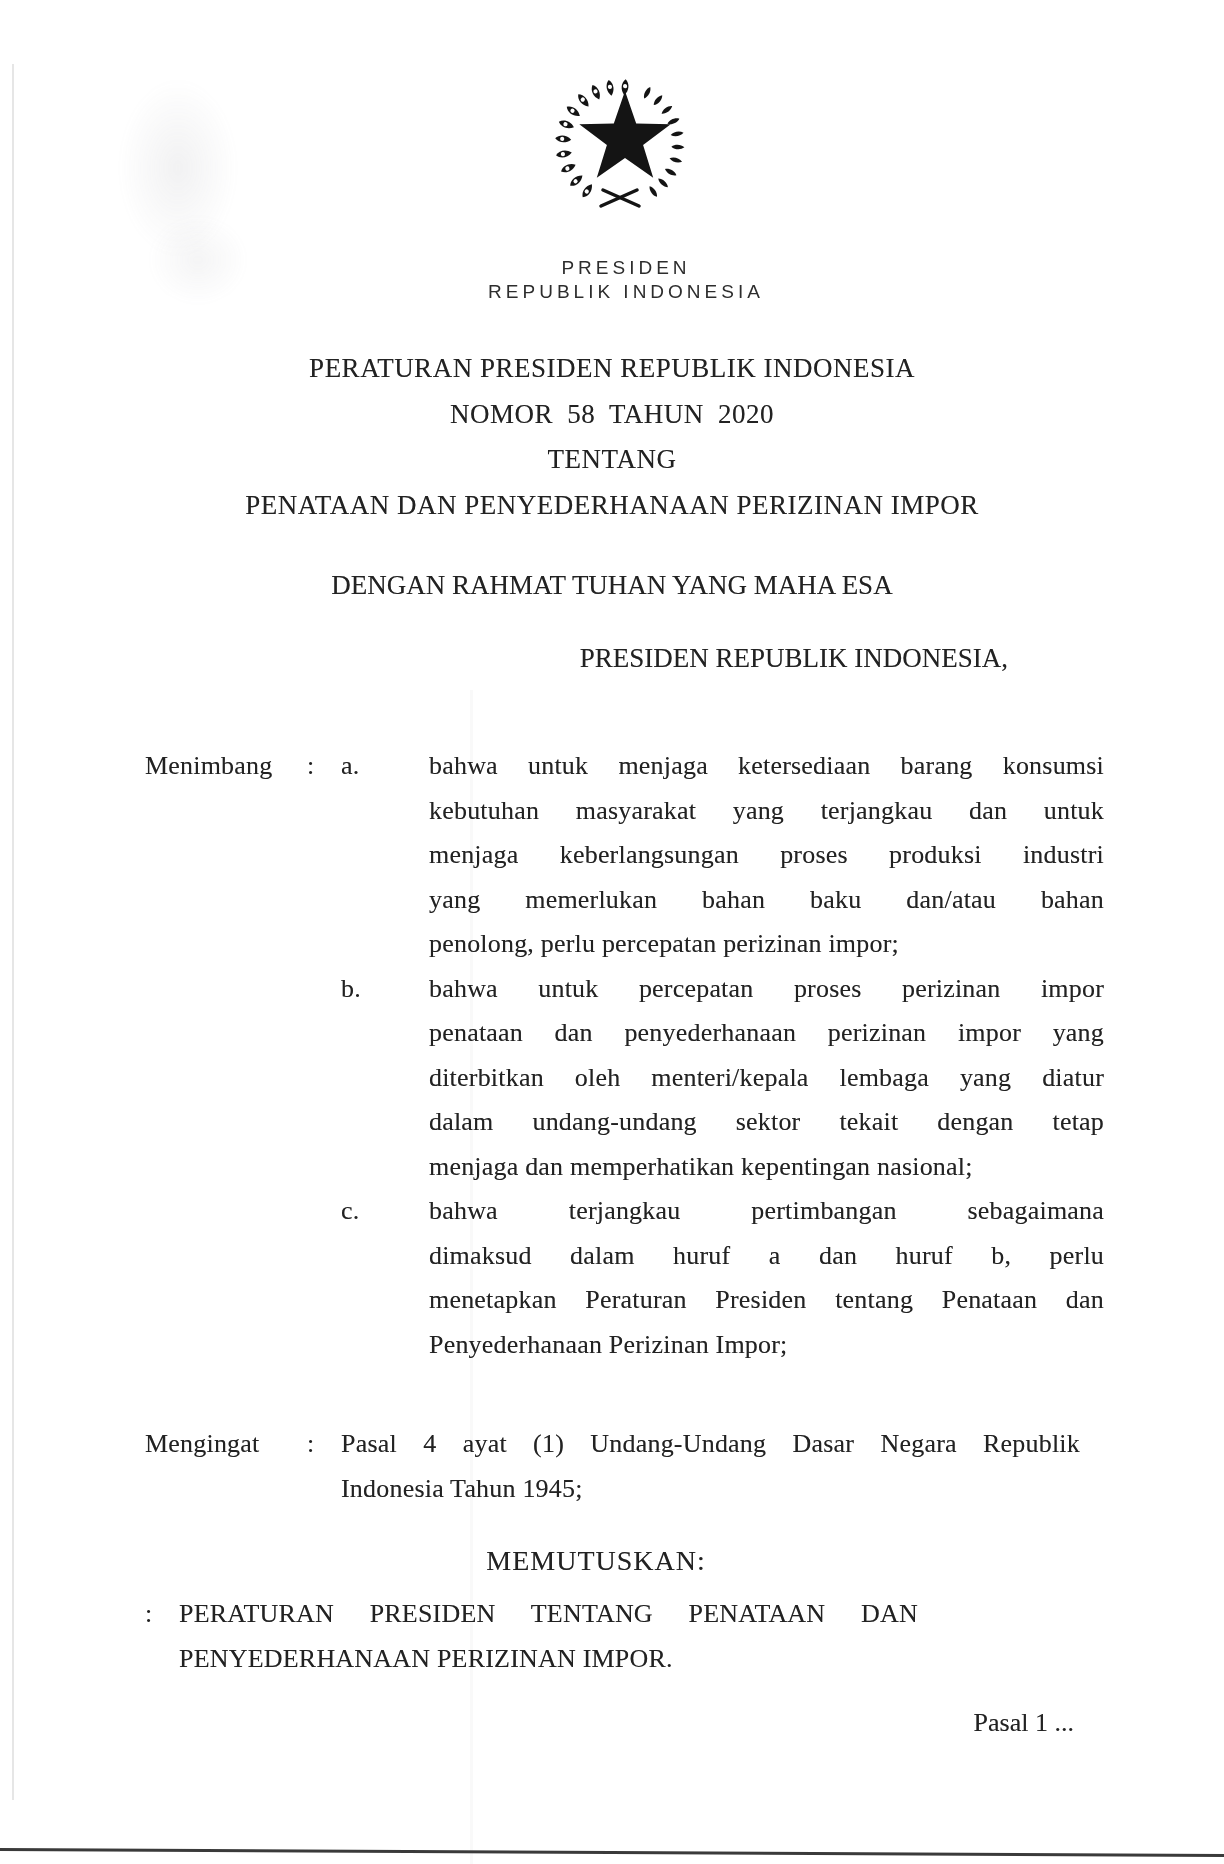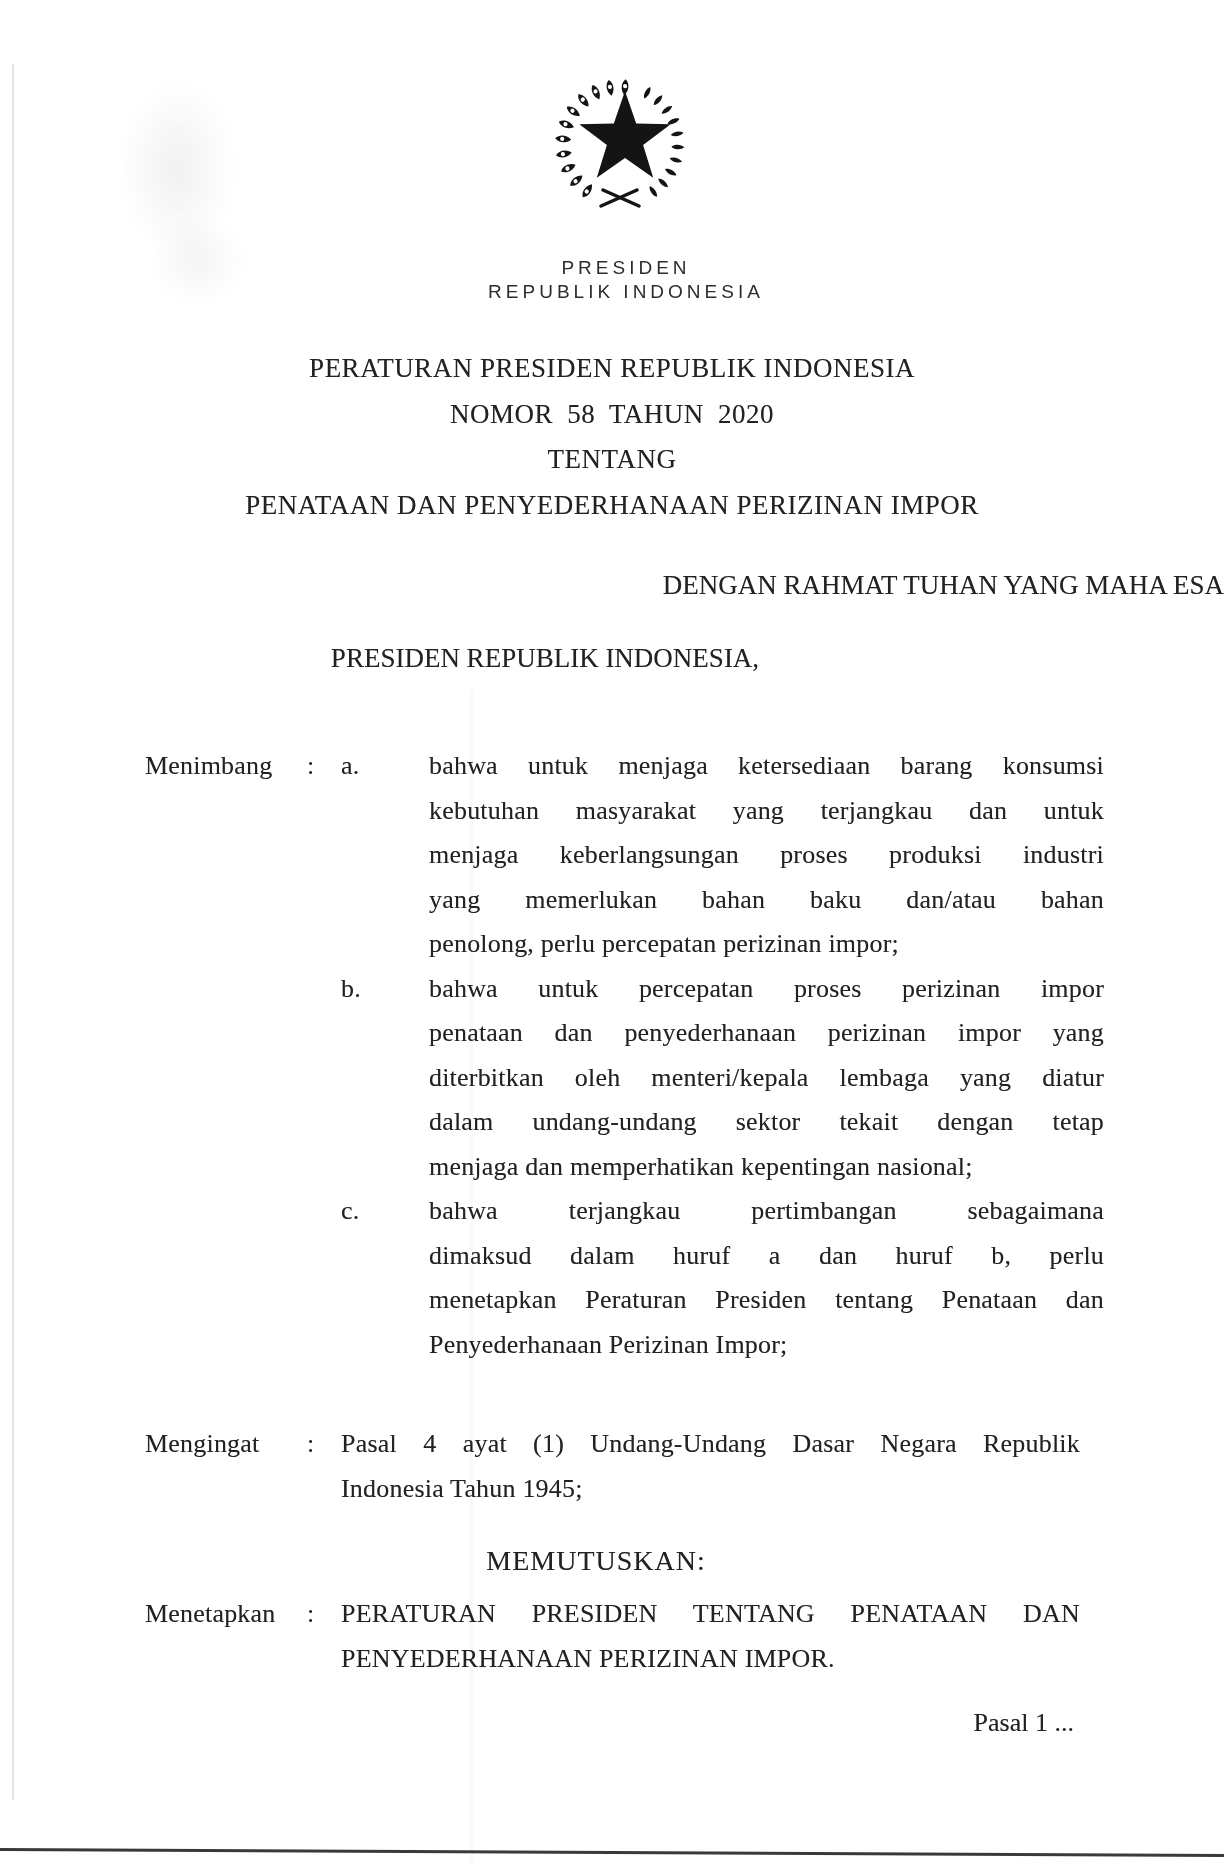--- a/index.html
+++ b/index.html
@@ -23,22 +23,22 @@
   .seal { position:absolute; left:545px; top:76px; width:150px; height:150px; }
   .letterhead { position:absolute; top:256px; left:0; width:1224px; box-sizing:border-box; padding-left:28px;
     text-align:center; font-family:"Liberation Sans","DejaVu Sans",sans-serif;
     font-size:19px; line-height:24px; letter-spacing:4px; color:#2d2d2d; text-shadow:none; }
 
   
   .title-block { position:absolute; top:346px; left:0; width:1224px; text-align:center;
     font-size:27px; line-height:45.5px; letter-spacing:0.5px; }
   .title-nomor { word-spacing:7px; }
 
-  .invocation { position:absolute; top:570px; left:0; width:1224px; text-align:right; font-size:27px; }
-  .authority  { position:absolute; top:643px; left:0; width:1008px; text-align:center; font-size:27px;padding-left:41px; }
+  .invocation { position:absolute; top:570px; left:0; width:1224px; text-align:center; font-size:27px; }
+  .authority  { position:absolute; top:643px; left:0; width:1008px; text-align:right; font-size:27px; }
 
   
   .clause { position:absolute; left:145px; display:flex; font-size:26px; line-height:44.5px; letter-spacing:0.2px; }
   .clause-menimbang  { top:744px; }
   .clause-mengingat  { top:1422px; }
   .clause-menetapkan { top:1592px; }
   .clause .label { width:162px; flex:0 0 auto; }
   .clause .colon { width:34px; flex:0 0 auto; }
   .menimbang-items { width:741px; flex:0 0 auto; }
   .item { display:flex; }
@@ -211,21 +211,20 @@
     <div class="colon">:</div>
     <div class="simple-lines">
       <div class="jline">Pasal 4 ayat (1) Undang-Undang Dasar Negara Republik</div>
       <div class="jline last">Indonesia Tahun 1945;</div>
     </div>
   </div>
 
   <div class="memutuskan">MEMUTUSKAN:</div>
 
   <div class="clause clause-menetapkan">
-    <div class="label">Menetapkan</div>
     <div class="colon">:</div>
     <div class="simple-lines">
       <div class="jline">PERATURAN PRESIDEN TENTANG PENATAAN DAN</div>
       <div class="jline last">PENYEDERHANAAN PERIZINAN IMPOR.</div>
     </div>
   </div>
 
   <div class="catchword">Pasal 1 ...</div>
 
   <div class="bottom-line"></div>

